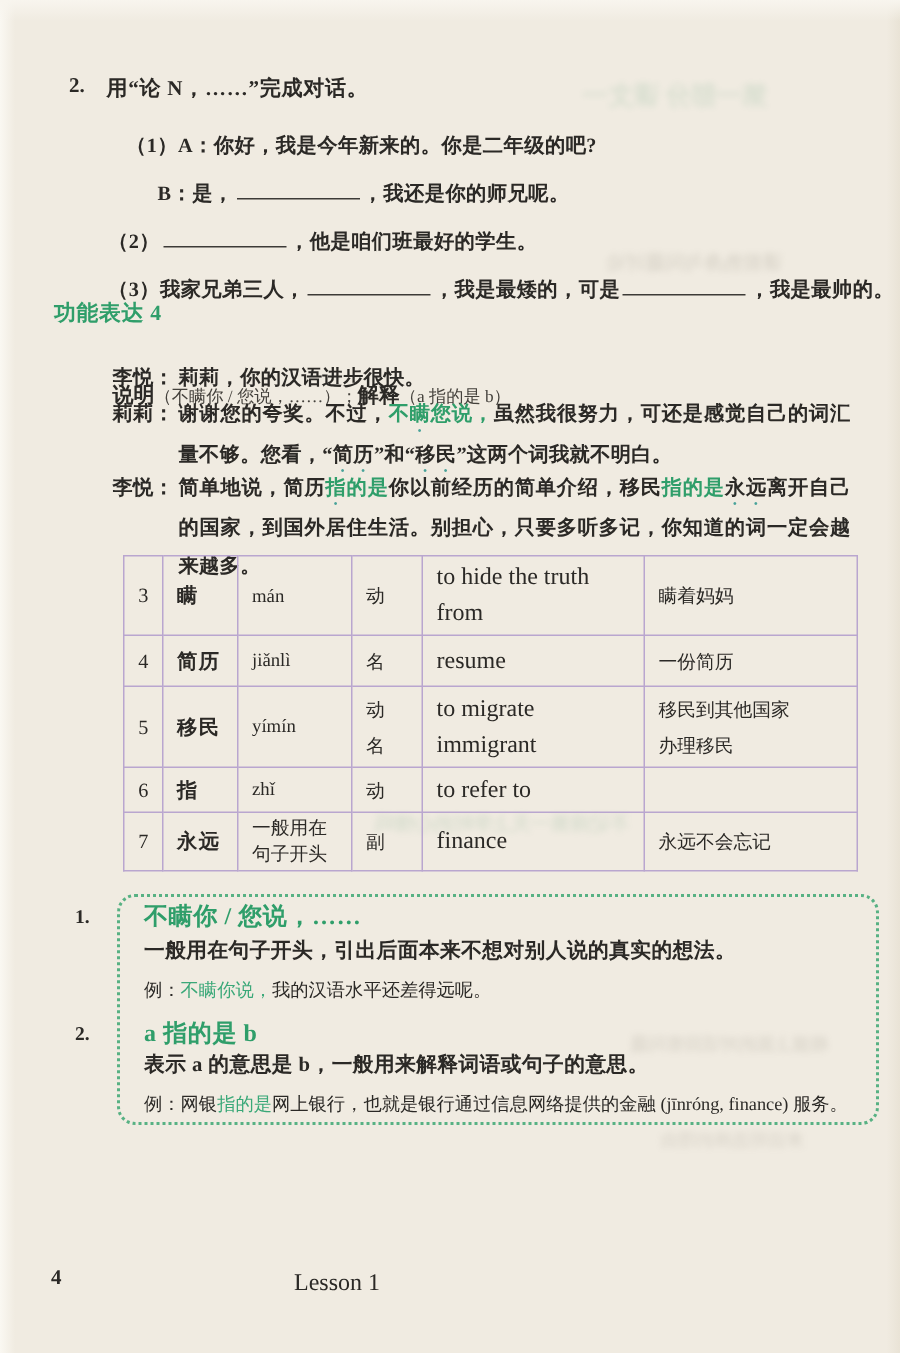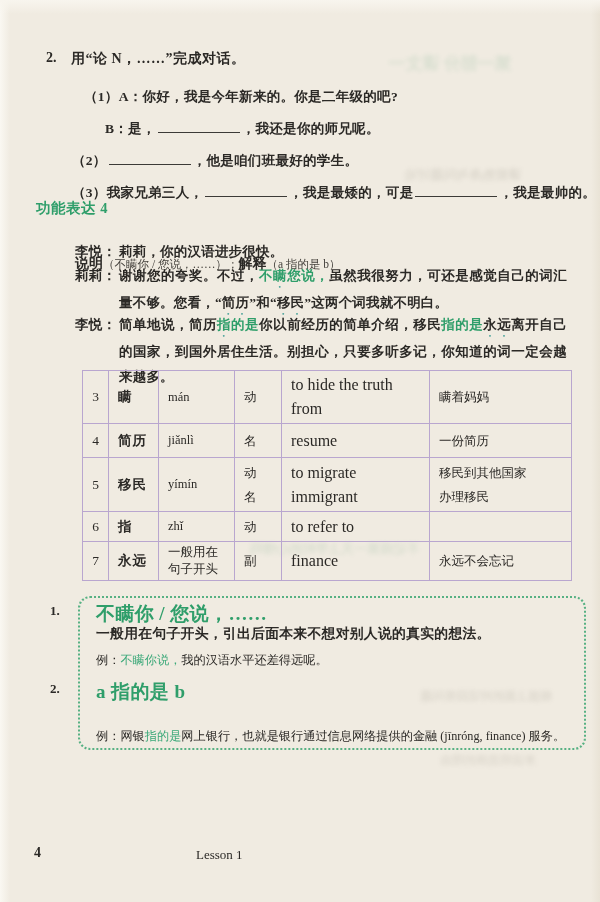--- a/index.html
+++ b/index.html
@@ -66,33 +66,33 @@
   .vocab tr:nth-child(4) td{height:25px;}
   .vocab tr:nth-child(5) td{height:28px;}
   
   .focus-heading{position:absolute;top:553px;left:47px;font-size:15px;font-weight:700;letter-spacing:.5px;}
   .fbox{position:absolute;top:596px;left:78px;width:504px;height:150px;
         border:2px dotted #57b183;border-radius:12px;}
   .f-num{position:absolute;left:50px;font-size:13px;font-weight:600;}
   .fnum1{top:603px;}
   .fnum2{top:681px;}
   .f-line{position:absolute;left:96px;white-space:nowrap;}
-  .f-title{color:#2f9e6a;font-weight:700;font-size:19px;letter-spacing:.4px;}
+  .f-title{color:#2f9e6a;font-weight:700;font-size:16px;letter-spacing:.4px;}
   .f1-title{top:601px;}
   .f2-title{top:679px;}
   .f-expl{font-weight:700;font-size:13.8px;letter-spacing:.3px;}
   .f1-expl{top:625px;}
   .f2-expl{top:701px;}
   .f-ex{font-size:12.2px;}
   .f1-ex{top:652px;}
   .f2-ex{top:728px;}
   .sg-exgreen{color:#3aa878;}
   
   .footer-page{position:absolute;top:845px;left:34px;font-size:14px;font-weight:600;}
-  .footer-lesson{position:absolute;top:847px;left:196px;font-size:13px;}
+  .footer-lesson{position:absolute;top:847px;left:196px;font-size:16px;}
 </style>
 </head>
 <body>
 
 <div class="page">
 
   <span class="bt bt1">第一部分 课文一</span>
   <span class="bt bt2">课前热身与问题讨论</span>
   <span class="bt bt3">不记得第一天上学时的心情吗</span>
   <span class="bt bt4">根据上面的对话回答问题</span>
@@ -209,18 +209,19 @@
 
   <div class="fbox"></div>
 
   <span class="f-num fnum1">1.</span>
   <div class="f-line f-title f1-title">不瞒你 / 您说，……</div>
   <div class="f-line f-expl f1-expl">一般用在句子开头，引出后面本来不想对别人说的真实的想法。</div>
   <div class="f-line f-ex f1-ex"><span>例：</span><span class="sg-exgreen">不瞒你说，</span><span>我的汉语水平还差得远呢。</span></div>
 
   <span class="f-num fnum2">2.</span>
   <div class="f-line f-title f2-title">a 指的是 b</div>
+  <div class="f-line f-expl f2-expl">表示 a 的意思是 b，一般用来解释词语或句子的意思。</div>
   <div class="f-line f-ex f2-ex"><span>例：网银</span><span class="sg-exgreen">指的是</span><span>网上银行，也就是银行通过信息网络提供的金融 (jīnróng, finance) 服务。</span></div>
 
   <span class="footer-page">4</span>
   <span class="footer-lesson">Lesson 1</span>
 
 </div>
 
 </body></html>

